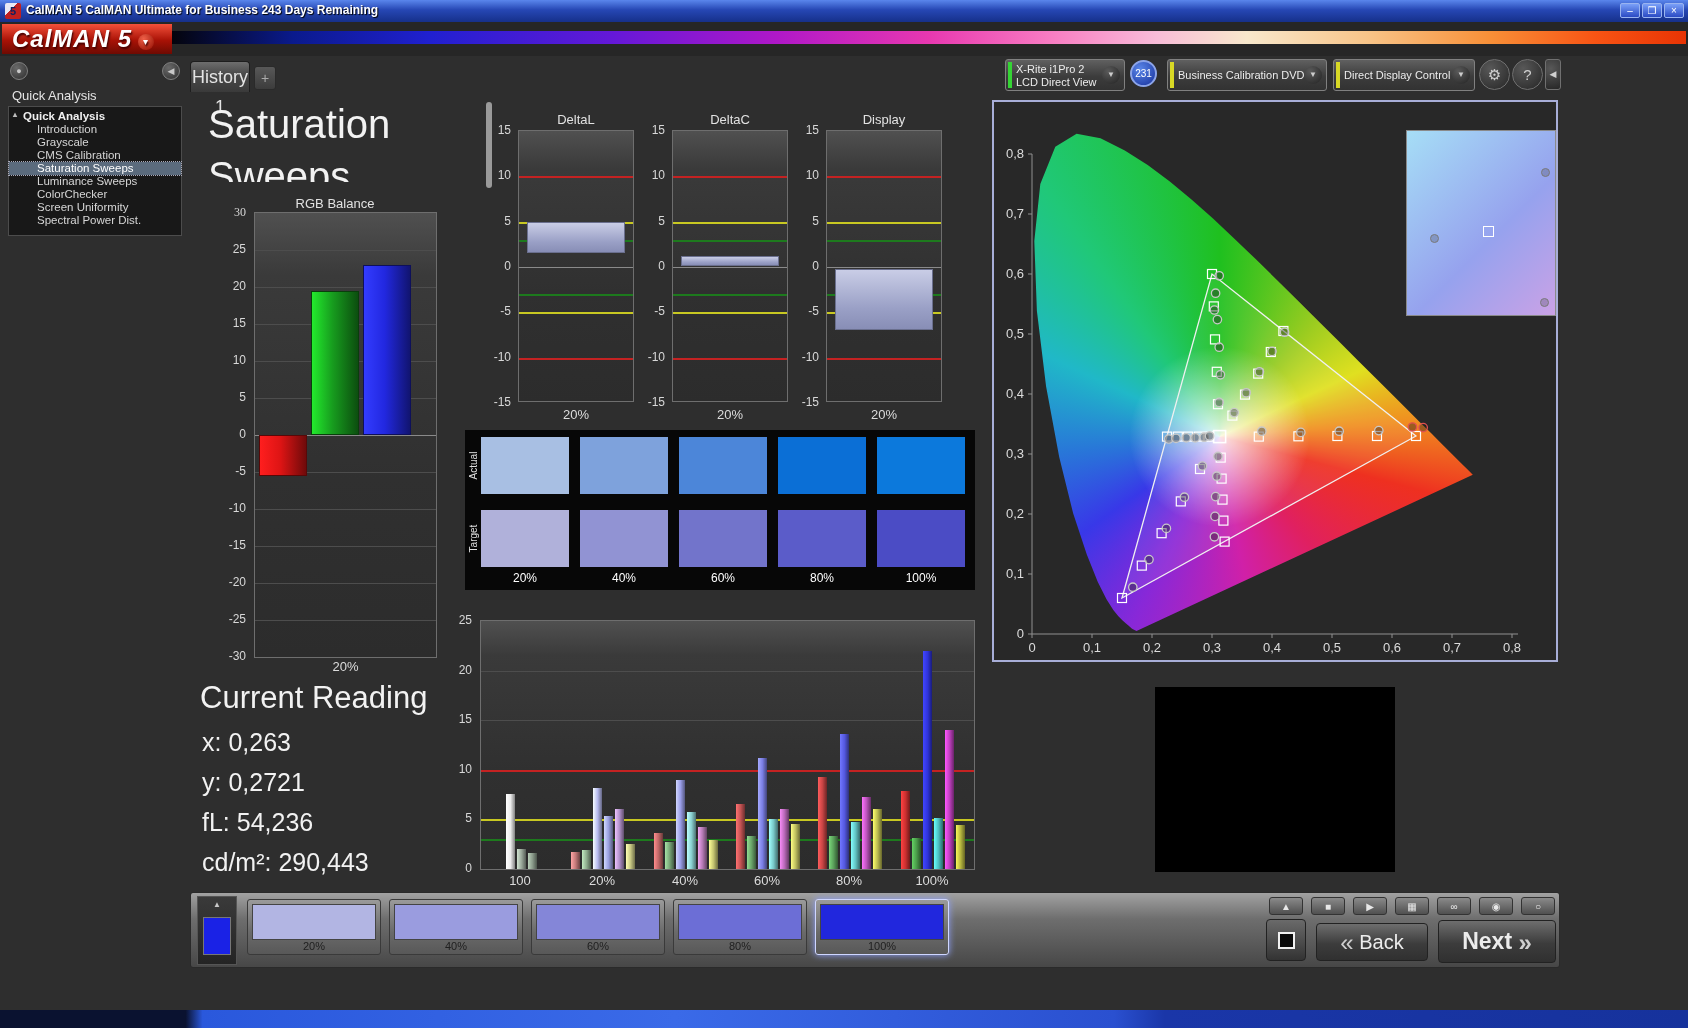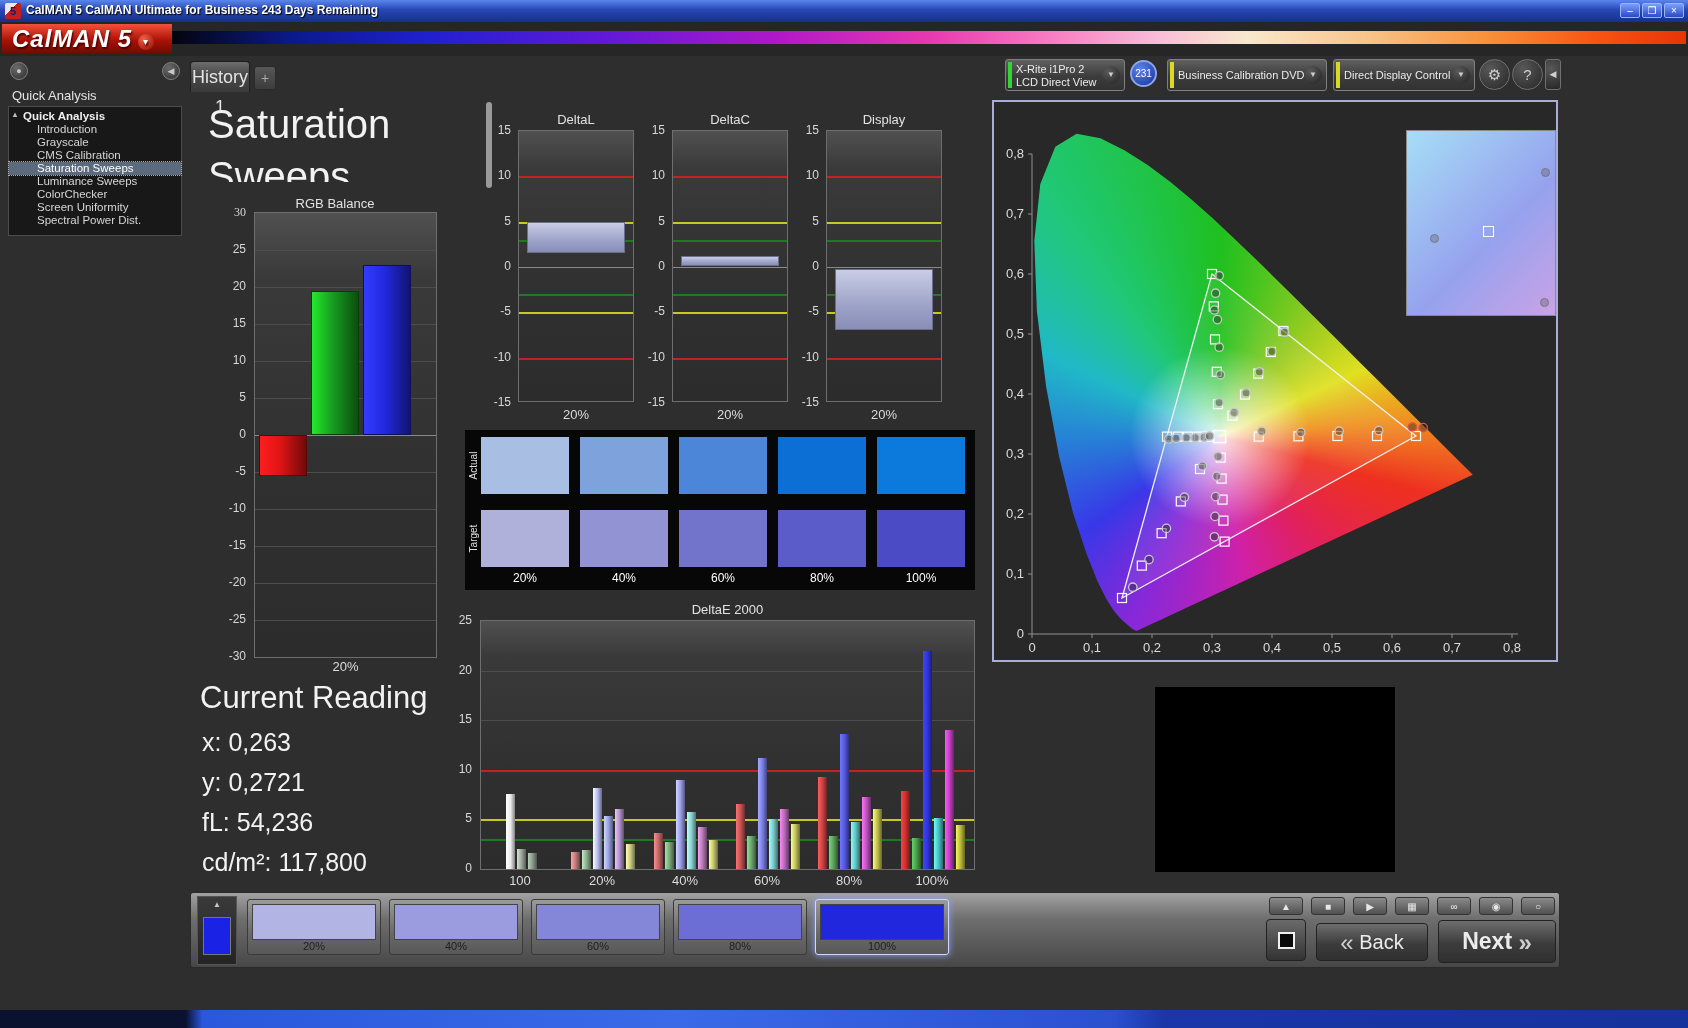--- a/index.html
+++ b/index.html
@@ -275,21 +275,20 @@
       <div style="position: absolute; left: 214px; top: 80px; width: 88px; height: 57px; background: rgb(114, 116, 203);"></div>
       <div style="position: absolute; left: 313px; top: 80px; width: 88px; height: 57px; background: rgb(91, 92, 201);"></div>
       <div style="position: absolute; left: 412px; top: 80px; width: 88px; height: 57px; background: rgb(75, 76, 197);"></div>
       <div style="position: absolute; left: 16px; top: 141px; width: 88px; text-align: center; color: rgb(255, 255, 255); font-size: 12px;">20%</div>
       <div style="position: absolute; left: 115px; top: 141px; width: 88px; text-align: center; color: rgb(255, 255, 255); font-size: 12px;">40%</div>
       <div style="position: absolute; left: 214px; top: 141px; width: 88px; text-align: center; color: rgb(255, 255, 255); font-size: 12px;">60%</div>
       <div style="position: absolute; left: 313px; top: 141px; width: 88px; text-align: center; color: rgb(255, 255, 255); font-size: 12px;">80%</div>
       <div style="position: absolute; left: 412px; top: 141px; width: 88px; text-align: center; color: rgb(255, 255, 255); font-size: 12px;">100%</div>
     </div>
 
-  <div class="chart-title" style="left:480px;top:602px;width:495px;">DeltaE 2000</div>
   <div class="abs" style="left:446px;top:614px;width:30px;height:262px;">
       <div style="position: absolute; right: 4px; top: 247px; color: rgb(216, 216, 216); font-size: 12px;">0</div>
       <div style="position: absolute; right: 4px; top: 197.4px; color: rgb(216, 216, 216); font-size: 12px;">5</div>
       <div style="position: absolute; right: 4px; top: 147.8px; color: rgb(216, 216, 216); font-size: 12px;">10</div>
       <div style="position: absolute; right: 4px; top: 98.2px; color: rgb(216, 216, 216); font-size: 12px;">15</div>
       <div style="position: absolute; right: 4px; top: 48.6px; color: rgb(216, 216, 216); font-size: 12px;">20</div>
       <div style="position: absolute; right: 4px; top: -1px; color: rgb(216, 216, 216); font-size: 12px;">25</div>
     </div>
   <div class="chart-plot" style="left:480px;top:620px;width:495px;height:250px;">
       <div style="position: absolute; left: 0px; top: 198.4px; width: 493px; height: 1px; background: rgb(77, 77, 77);"></div>
@@ -340,21 +339,21 @@
       <div style="position: absolute; left: 257px; top: 0px; width: 60px; text-align: center; color: rgb(220, 220, 220); font-size: 13px;">60%</div>
       <div style="position: absolute; left: 339px; top: 0px; width: 60px; text-align: center; color: rgb(220, 220, 220); font-size: 13px;">80%</div>
       <div style="position: absolute; left: 422px; top: 0px; width: 60px; text-align: center; color: rgb(220, 220, 220); font-size: 13px;">100%</div>
     </div>
 
   <div id="current-reading-heading">Current Reading</div>
   <div>
       <div style="position: absolute; left: 202px; top: 728px; color: rgb(242, 242, 242); font-size: 25px;">x: 0,263</div>
       <div style="position: absolute; left: 202px; top: 768px; color: rgb(242, 242, 242); font-size: 25px;">y: 0,2721</div>
       <div style="position: absolute; left: 202px; top: 808px; color: rgb(242, 242, 242); font-size: 25px;">fL: 54,236</div>
-      <div style="position: absolute; left: 202px; top: 848px; color: rgb(242, 242, 242); font-size: 25px;">cd/m²: 117,800</div>
+      <div style="position: absolute; left: 202px; top: 848px; color: rgb(242, 242, 242); font-size: 25px;">cd/m²: 290,443</div>
     </div>
 
   <div id="cie-panel">
     <div id="cie-locus" style="clip-path: polygon(142.5px 529px, 138px 526.7px, 134.7px 523.7px, 132px 521.4px, 128.6px 518.4px, 124.4px 514.2px, 119.3px 508.1px, 112.5px 497.3px, 103.8px 479.9px, 92.8px 452.4px, 79.2px 411.6px, 65.2px 355px, 52.1px 284.4px, 42.9px 209px, 40.3px 139.1px, 46.3px 81.9px, 61.3px 44.8px, 82.6px 31.7px, 106.5px 36.3px, 130.8px 48.5px, 153.7px 63px, 175.8px 79.4px, 197.5px 97.4px, 219px 116.6px, 240.4px 136.7px, 261.9px 157.3px, 283.2px 178.2px, 304.5px 199.2px, 325.3px 219.9px, 345.5px 240px, 364.9px 259.4px, 383.1px 277.5px, 399.7px 294.1px, 414.2px 308.5px, 426.9px 321.2px, 437.5px 331.6px, 446.1px 340.2px, 452.9px 347px, 458.4px 352.4px, 466.4px 360.5px, 473.6px 367.6px, 478.8px 372.8px); background: radial-gradient(120px at 225.6px 334.6px, rgba(255, 255, 255, 0.88), rgba(255, 255, 255, 0) 75%), conic-gradient(at 225.6px 334.6px, rgb(31, 192, 31) 0deg, rgb(156, 204, 32) 40deg, rgb(224, 224, 32) 65deg, rgb(240, 144, 32) 85deg, rgb(238, 48, 32) 105deg, rgb(224, 32, 96) 140deg, rgb(208, 32, 168) 170deg, rgb(136, 40, 216) 205deg, rgb(56, 56, 232) 235deg, rgb(40, 120, 216) 265deg, rgb(32, 184, 200) 295deg, rgb(32, 200, 120) 325deg, rgb(31, 192, 31) 360deg);"></div>
     <div id="cie-inset">
         <div class="inset-square" style="left: 76px; top: 95px;"></div>
         <div class="inset-circle" style="left: 23px; top: 103px;"></div>
         <div class="inset-circle" style="left: 133px; top: 167px;"></div>
         <div class="inset-circle" style="left: 134px; top: 37px;"></div>
       </div>

